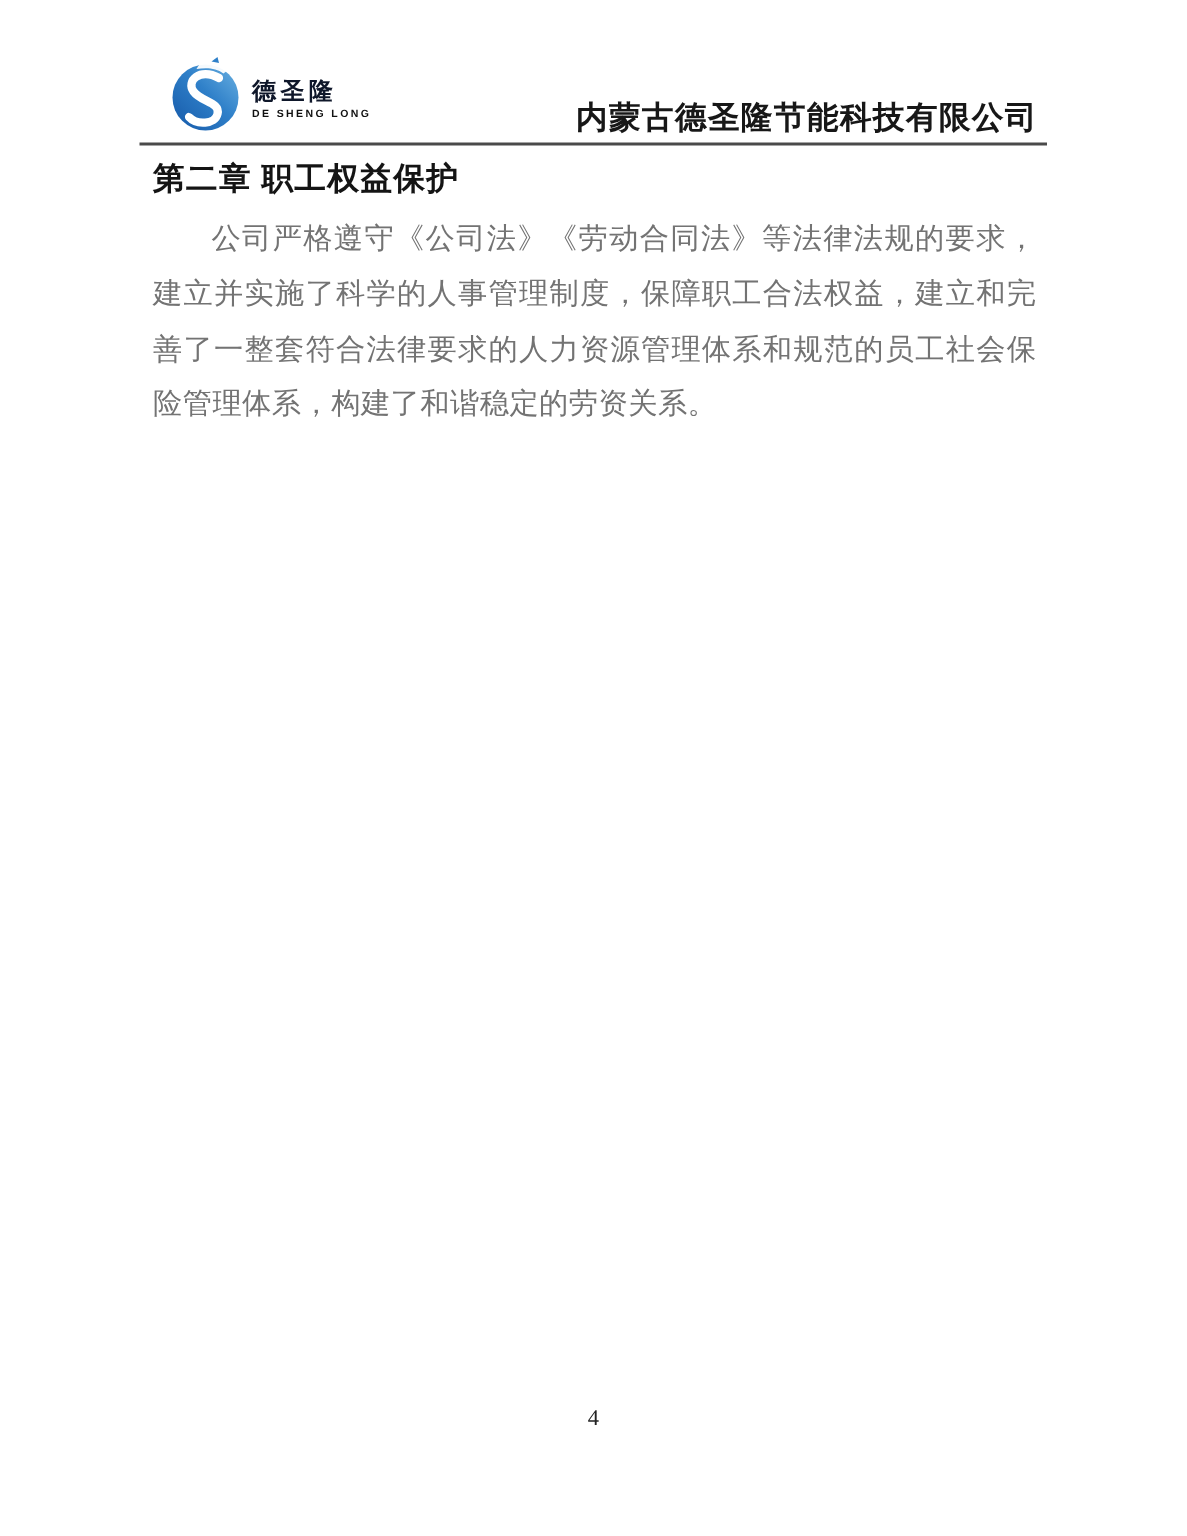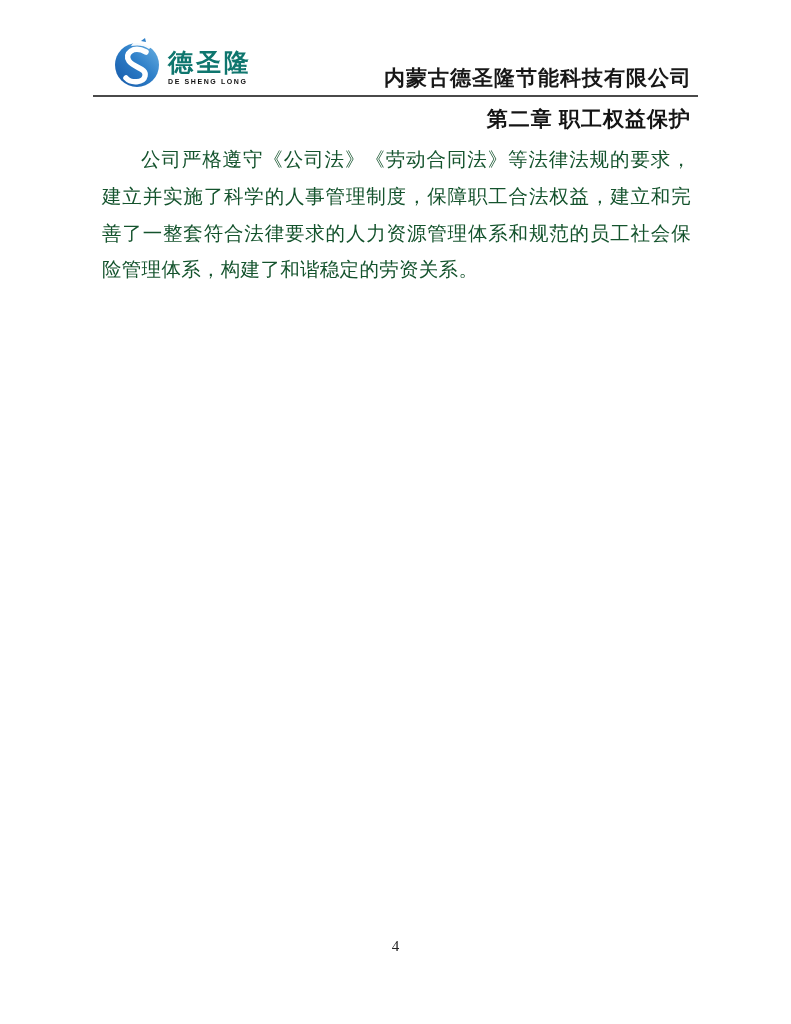--- a/index.html
+++ b/index.html
@@ -28,23 +28,23 @@
     top: 37px;
     display: flex;
     align-items: center;
     gap: 5px;
   }
   .logo-mark { width: 52px; height: 52px; flex: 0 0 auto; }
   .logo-text { display: flex; flex-direction: column; line-height: 1; padding-top: 8px; }
   .logo-cn {
     font-family: "Liberation Sans", "DejaVu Sans", sans-serif;
     font-weight: bold;
-    font-size: 25px;
+    font-size: 16px;
     letter-spacing: 3px;
-    color: #0f766e;
+    color: #0f172a;
     white-space: nowrap;
   }
   .logo-en {
     font-family: "Liberation Sans", "DejaVu Sans", sans-serif;
     font-weight: bold;
     font-size: 7px;
     letter-spacing: 1.6px;
     color: #111111;
     margin-top: 3px;
     white-space: nowrap;
@@ -61,36 +61,36 @@
     margin-left: 40px;
   }
   
   .main {
     position: absolute;
     left: 102px;
     top: 99px;
     width: 589px;
   }
   .chapter-title {
-    text-align: right;
+    text-align: left;
     font-size: 21px;
     font-weight: bold;
     line-height: 30px;
     margin-top: 5px;
     letter-spacing: 1px;
     color: #141414;
   }
   .body-text { margin-top: 8px; }
   .body-text p {
     font-size: 19.5px;
     line-height: 36.8px;
     text-align: justify;
     text-indent: 2em;
     letter-spacing: 0.3px;
-    color: #14532d;
+    color: #737373;
   }
   
   .footer {
     position: absolute;
     left: 0;
     top: 938px;
     width: 100%;
     text-align: center;
     font-size: 15px;
     color: #222222;

